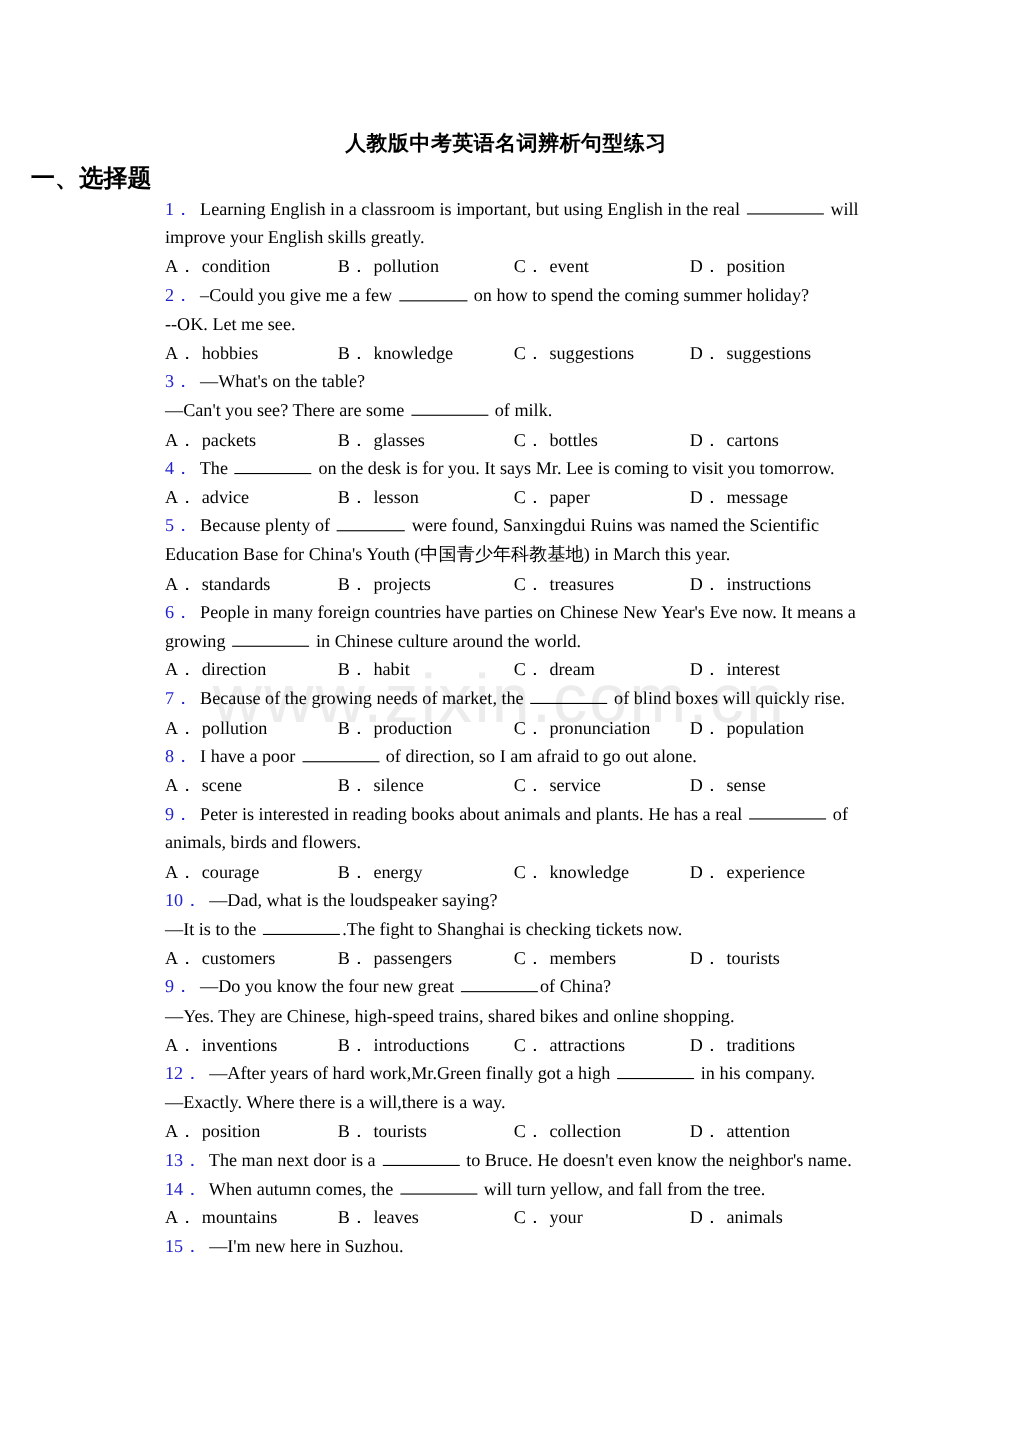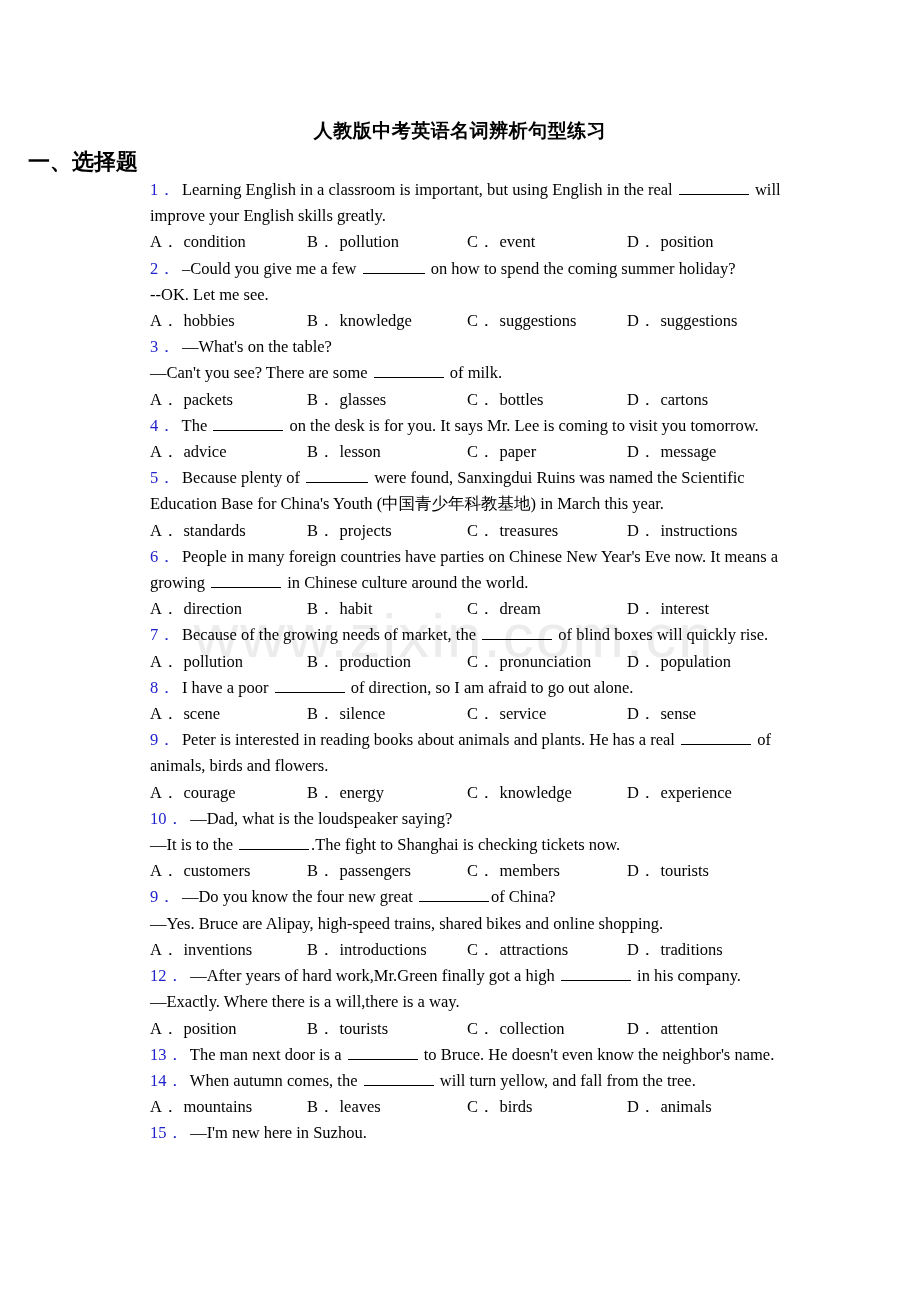--- a/index.html
+++ b/index.html
@@ -135,24 +135,24 @@
       <div class="q-line"><span class="q-num">7．</span> <span>Because of the growing needs of market, the <span class="blank w3"></span> of blind boxes will quickly rise.</span></div>
       <div class="opt-row"><span class="opt opt-a"><span class="opt-key">A．</span><span>pollution</span></span><span class="opt opt-b"><span class="opt-key">B．</span><span>production</span></span><span class="opt opt-c"><span class="opt-key">C．</span><span>pronunciation</span></span><span class="opt opt-d"><span class="opt-key">D．</span><span>population</span></span></div>
       <div class="q-line"><span class="q-num">8．</span> <span>I have a poor <span class="blank w3"></span> of direction, so I am afraid to go out alone.</span></div>
       <div class="opt-row"><span class="opt opt-a"><span class="opt-key">A．</span><span>scene</span></span><span class="opt opt-b"><span class="opt-key">B．</span><span>silence</span></span><span class="opt opt-c"><span class="opt-key">C．</span><span>service</span></span><span class="opt opt-d"><span class="opt-key">D．</span><span>sense</span></span></div>
       <div class="q-line"><span class="q-num">9．</span> <span>Peter is interested in reading books about animals and plants. He has a real <span class="blank w3"></span> of animals, birds and flowers.</span></div>
       <div class="opt-row"><span class="opt opt-a"><span class="opt-key">A．</span><span>courage</span></span><span class="opt opt-b"><span class="opt-key">B．</span><span>energy</span></span><span class="opt opt-c"><span class="opt-key">C．</span><span>knowledge</span></span><span class="opt opt-d"><span class="opt-key">D．</span><span>experience</span></span></div>
       <div class="q-line"><span class="q-num">10．</span> <span>—Dad, what is the loudspeaker saying?</span></div>
       <div class="q-line"><span>—It is to the <span class="blank w3"></span>.The fight to Shanghai is checking tickets now.</span></div>
       <div class="opt-row"><span class="opt opt-a"><span class="opt-key">A．</span><span>customers</span></span><span class="opt opt-b"><span class="opt-key">B．</span><span>passengers</span></span><span class="opt opt-c"><span class="opt-key">C．</span><span>members</span></span><span class="opt opt-d"><span class="opt-key">D．</span><span>tourists</span></span></div>
       <div class="q-line"><span class="q-num">9．</span> <span>—Do you know the four new great <span class="blank w3"></span>of China?</span></div>
-      <div class="q-line"><span>—Yes. Bruce are Alipay, high-speed trains, shared bikes and online shopping.</span></div>
+      <div class="q-line"><span>—Yes. They are Chinese, high-speed trains, shared bikes and online shopping.</span></div>
       <div class="opt-row"><span class="opt opt-a"><span class="opt-key">A．</span><span>inventions</span></span><span class="opt opt-b"><span class="opt-key">B．</span><span>introductions</span></span><span class="opt opt-c"><span class="opt-key">C．</span><span>attractions</span></span><span class="opt opt-d"><span class="opt-key">D．</span><span>traditions</span></span></div>
       <div class="q-line"><span class="q-num">12．</span> <span>—After years of hard work,Mr.Green finally got a high <span class="blank w3"></span> in his company.</span></div>
       <div class="q-line"><span>—Exactly. Where there is a will,there is a way.</span></div>
       <div class="opt-row"><span class="opt opt-a"><span class="opt-key">A．</span><span>position</span></span><span class="opt opt-b"><span class="opt-key">B．</span><span>tourists</span></span><span class="opt opt-c"><span class="opt-key">C．</span><span>collection</span></span><span class="opt opt-d"><span class="opt-key">D．</span><span>attention</span></span></div>
       <div class="q-line"><span class="q-num">13．</span> <span>The man next door is a <span class="blank w3"></span> to Bruce. He doesn't even know the neighbor's name.</span></div>
       <div class="q-line"><span class="q-num">14．</span> <span>When autumn comes, the <span class="blank w3"></span> will turn yellow, and fall from the tree.</span></div>
-      <div class="opt-row"><span class="opt opt-a"><span class="opt-key">A．</span><span>mountains</span></span><span class="opt opt-b"><span class="opt-key">B．</span><span>leaves</span></span><span class="opt opt-c"><span class="opt-key">C．</span><span>birds</span></span><span class="opt opt-d"><span class="opt-key">D．</span><span>animals</span></span></div>
+      <div class="opt-row"><span class="opt opt-a"><span class="opt-key">A．</span><span>mountains</span></span><span class="opt opt-b"><span class="opt-key">B．</span><span>leaves</span></span><span class="opt opt-c"><span class="opt-key">C．</span><span>your</span></span><span class="opt opt-d"><span class="opt-key">D．</span><span>animals</span></span></div>
       <div class="q-line"><span class="q-num">15．</span> <span>—I'm new here in Suzhou.</span></div>
     </div>
 
 </div>
 
 </body></html>

